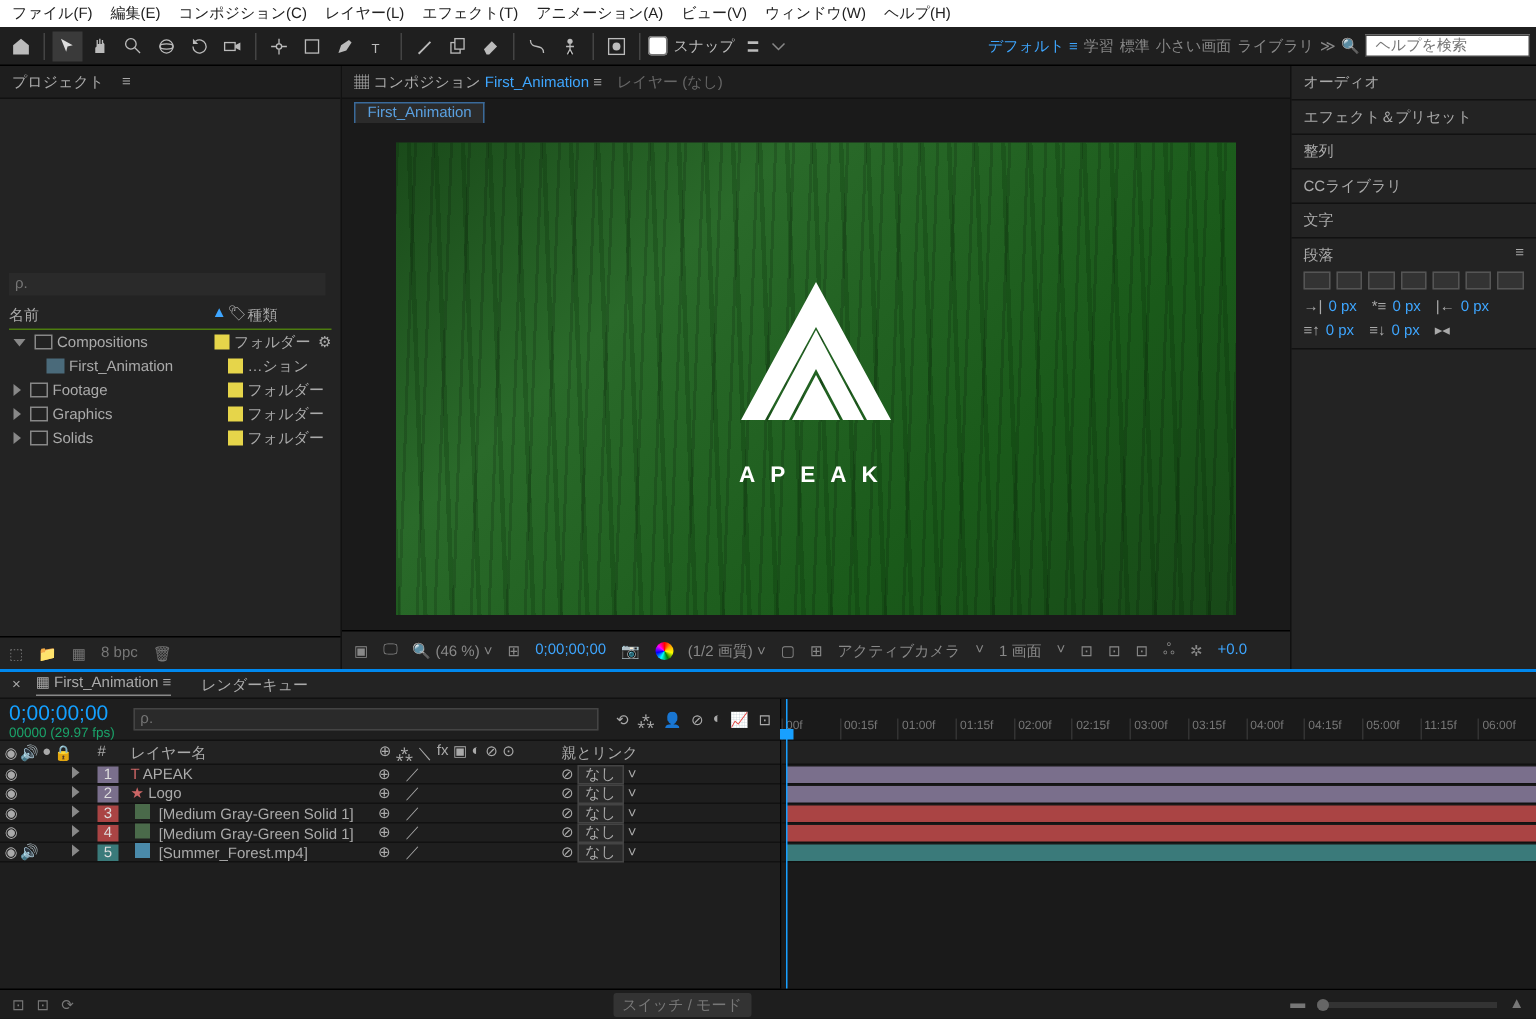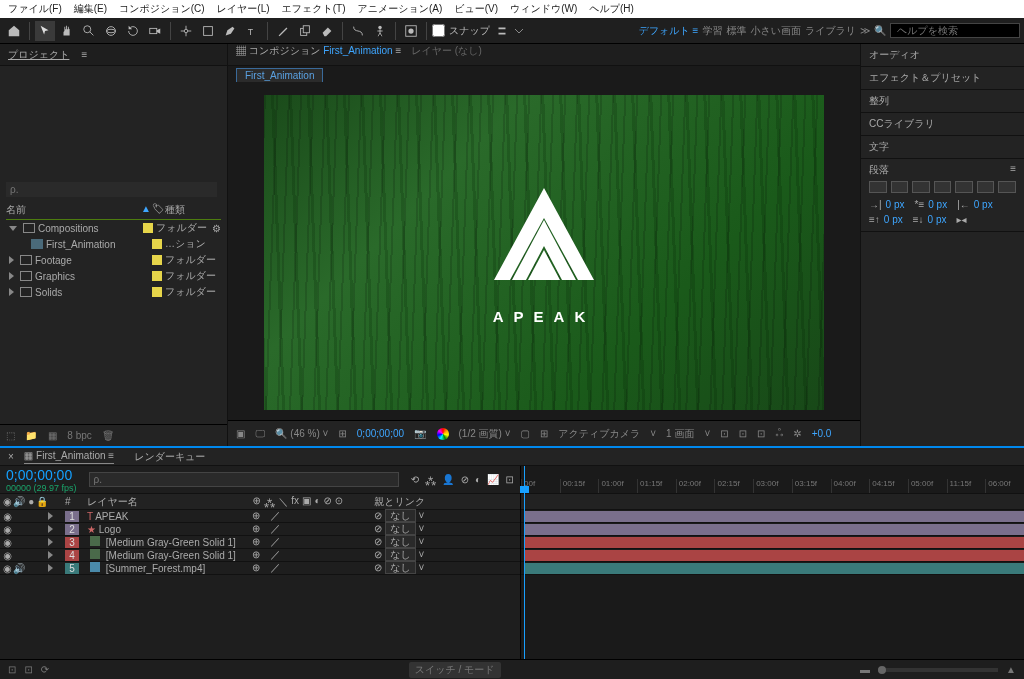--- a/index.html
+++ b/index.html
@@ -6,37 +6,37 @@
 body{background:#1a1a1a;color:#aaa;width:1024px;height:679px;overflow:hidden;position:relative}
 .menubar{background:#fff;color:#222;height:18px;display:flex;align-items:center;padding:0 4px;gap:4px}
 .menubar span{padding:1px 4px;cursor:default}
 .toolbar{background:#1f1f1f;height:26px;border-bottom:1px solid #000;display:flex;align-items:center;padding:0 4px;gap:2px}
 .tool{width:20px;height:20px;display:flex;align-items:center;justify-content:center;color:#bbb}
 .tool.active{background:#3a3a3a}
 .tool svg{width:14px;height:14px}
 .sep{width:1px;height:18px;background:#444;margin:0 3px}
 .wspace{margin-left:auto;display:flex;align-items:center;gap:4px;color:#888}
 .wspace .sel{color:#3ea6ff}
-.wspace .search{background:#000000;border:1px solid #444;padding:1px 6px;width:130px;color:#888}
+.wspace .search{background:#ffffff;border:1px solid #444;padding:1px 6px;width:110px;color:#888}
 .main{display:flex;height:calc(100% - 18px - 26px - 233px)}
 .projcol{width:228px;background:#232323;display:flex;flex-direction:column;border-right:1px solid #111}
 .panelhead{height:22px;display:flex;align-items:center;padding:0 8px;gap:8px;border-bottom:1px solid #111;background:#1e1e1e}
 .projbody{flex:1;padding:6px 6px 0 6px}
 .srch{background:#2a2a2a;border:none;width:calc(100% - 4px);padding:2px 4px;margin:60px 0 4px 0;color:#aaa}
 .listhead{display:flex;align-items:flex-start;border-bottom:1px solid #4d7c0f;padding:2px 0}
 .listhead .c1{flex:1}
 .listrow{display:flex;align-items:center;padding:1px 0}
 .tri{display:inline-block;width:0;height:0;border-top:4px solid transparent;border-bottom:4px solid transparent;border-left:5px solid #888;margin:0 3px}
 .tri.down{border-left:4px solid transparent;border-right:4px solid transparent;border-top:5px solid #888;border-bottom:none}
 .folder{width:12px;height:10px;background:#232323;border:1px solid #888;margin:0 3px}
 .sw{width:10px;height:10px;background:#e6d54a;margin:0 3px}
 .swtiny{width:10px;height:10px;margin:0 3px}
 .projfoot{height:22px;border-top:1px solid #000;display:flex;align-items:center;padding:0 6px;gap:10px;color:#777}
 .viewer{flex:1;display:flex;flex-direction:column;background:#232323}
-.viewhead{height:22px;display:flex;align-items:flex-start;padding:0 8px;gap:10px;border-bottom:1px solid #111;background:#1e1e1e}
+.viewhead{height:22px;display:flex;align-items:center;padding:0 8px;gap:10px;border-bottom:1px solid #111;background:#1e1e1e}
 .viewtabs{height:18px;display:flex;align-items:center;padding:2px 8px;background:#1a1a1a}
 .vtab{background:#2b2b2b;border:1px solid #3a6a9a;border-bottom:none;padding:1px 8px;color:#5aa0e0}
 .comp{flex:1;display:flex;align-items:center;justify-content:center;background:#1a1a1a;position:relative}
 .canvas{width:560px;height:315px;background:linear-gradient(135deg,#1a4a1a 0%,#2a6a2a 30%,#1a5a1a 70%,#184818 100%);position:relative;overflow:hidden;display:flex;flex-direction:column;align-items:center;justify-content:center}
 .canvas::before{content:"";position:absolute;inset:0;background:repeating-linear-gradient(92deg,rgba(0,0,0,0.15) 0 2px,transparent 2px 12px),repeating-linear-gradient(88deg,rgba(0,30,0,0.2) 0 3px,transparent 3px 18px)}
 .logo{position:relative;z-index:2}
 .brand{color:#fff;letter-spacing:10px;font-weight:bold;font-size:15px;margin-top:18px;z-index:2}
 .viewfoot{height:26px;border-top:1px solid #000;display:flex;align-items:center;padding:0 8px;gap:10px;color:#888}
 .rcol{width:164px;background:#232323;border-left:1px solid #111;display:flex;flex-direction:column}
 .rpanel{border-bottom:1px solid #111;padding:4px 8px;color:#aaa}
@@ -74,21 +74,21 @@
 .pill{background:#333;padding:1px 6px;border-radius:2px}
 .colhead{display:flex;width:100%}
 .ch-eye{width:45px}
 .ch-lock{width:20px}
 .ch-hash{width:18px}
 .ch-src{width:170px;padding-left:4px}
 .ch-mid{width:118px}
 .ch-par{width:150px;padding-left:4px}
 .blue{color:#3ea6ff}
 .rainbow{background:conic-gradient(red,orange,yellow,green,cyan,blue,magenta,red);width:12px;height:12px;border-radius:50%}
-.underline{text-decoration:underline}
+.underline{}
 </style>
 </head>
 <body>
 
 <div class="menubar">
   <span>ファイル(F)</span>
   <span>編集(E)</span>
   <span>コンポジション(C)</span>
   <span>レイヤー(L)</span>
   <span>エフェクト(T)</span>

